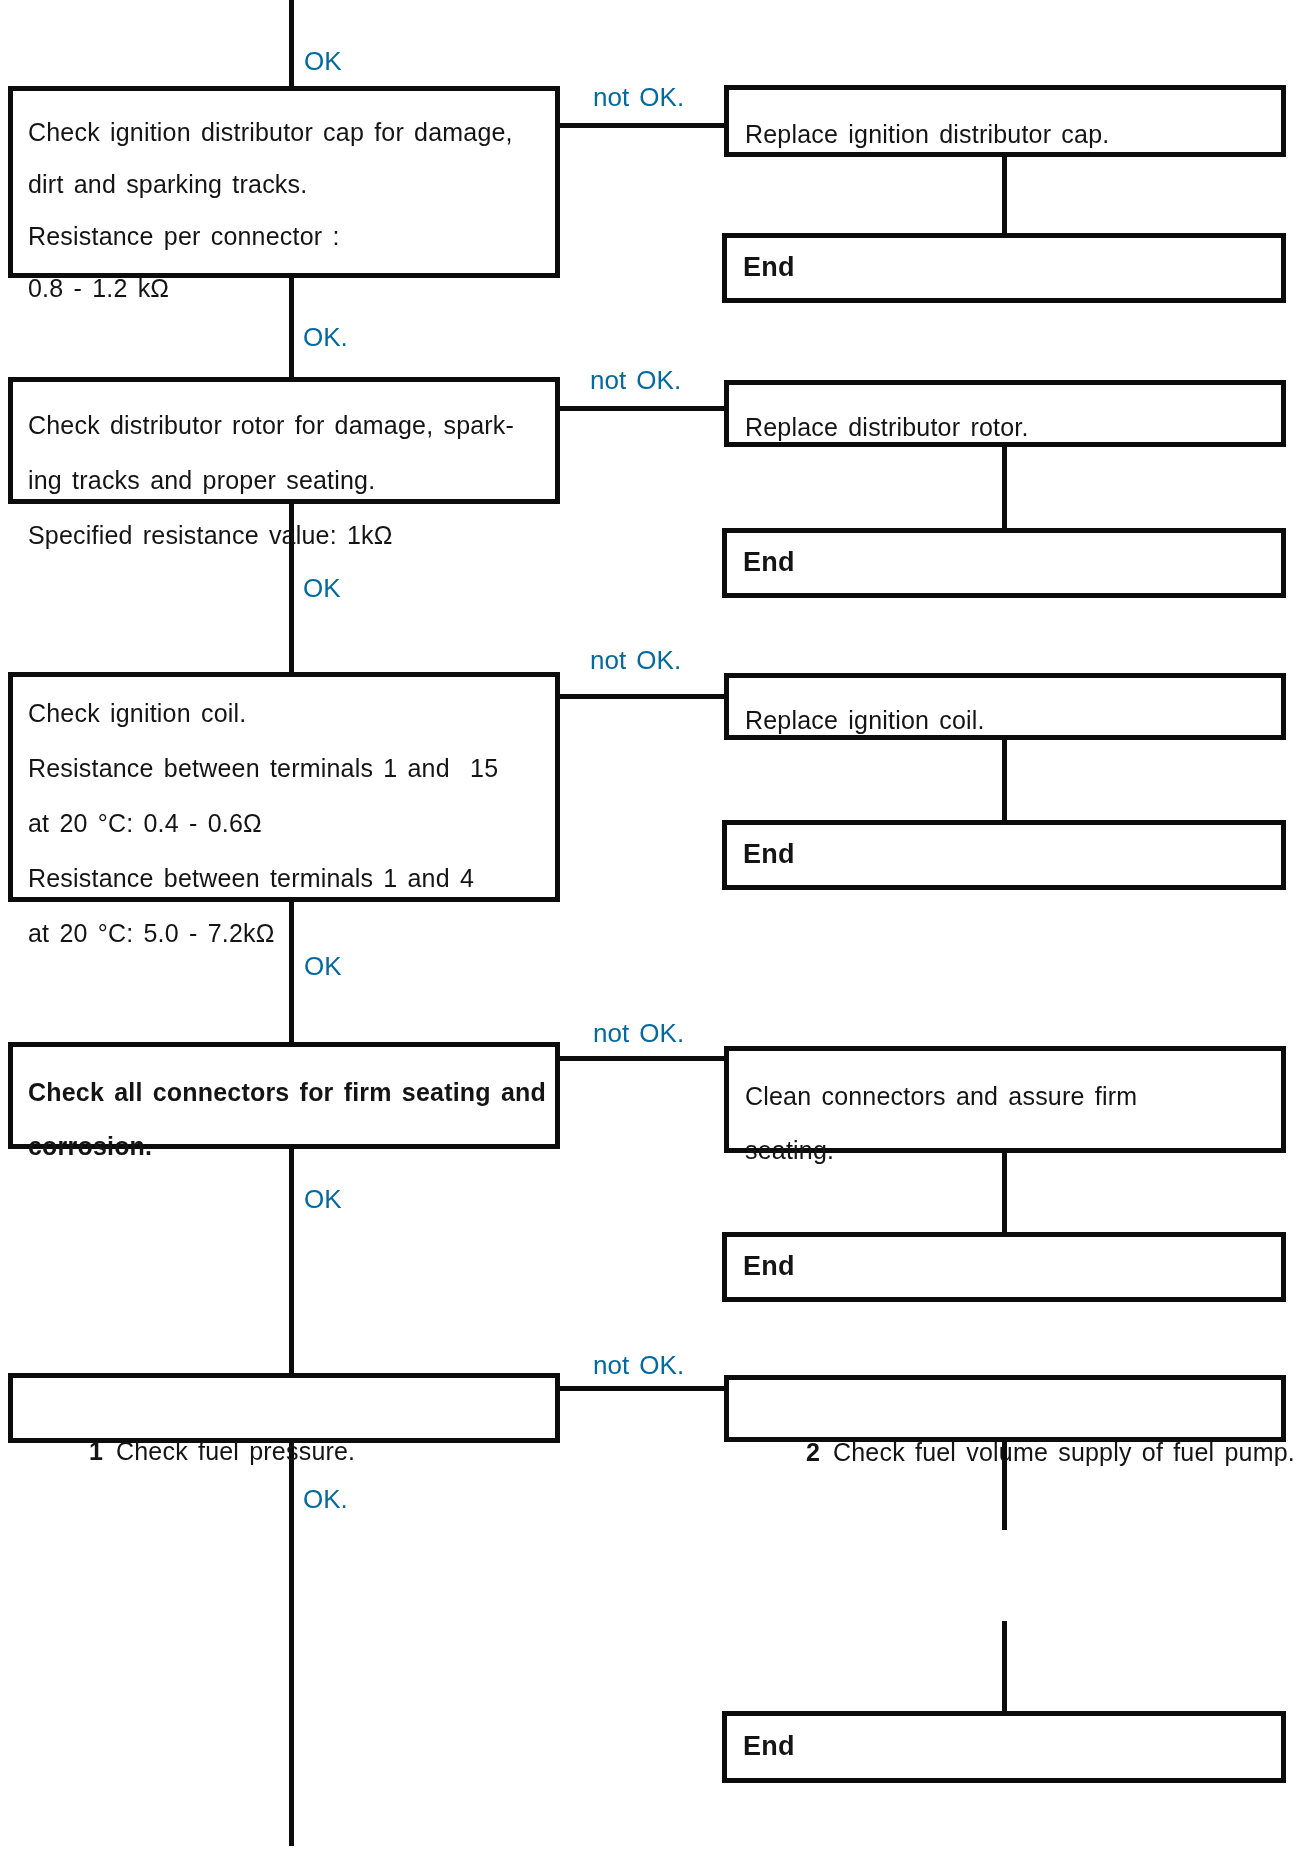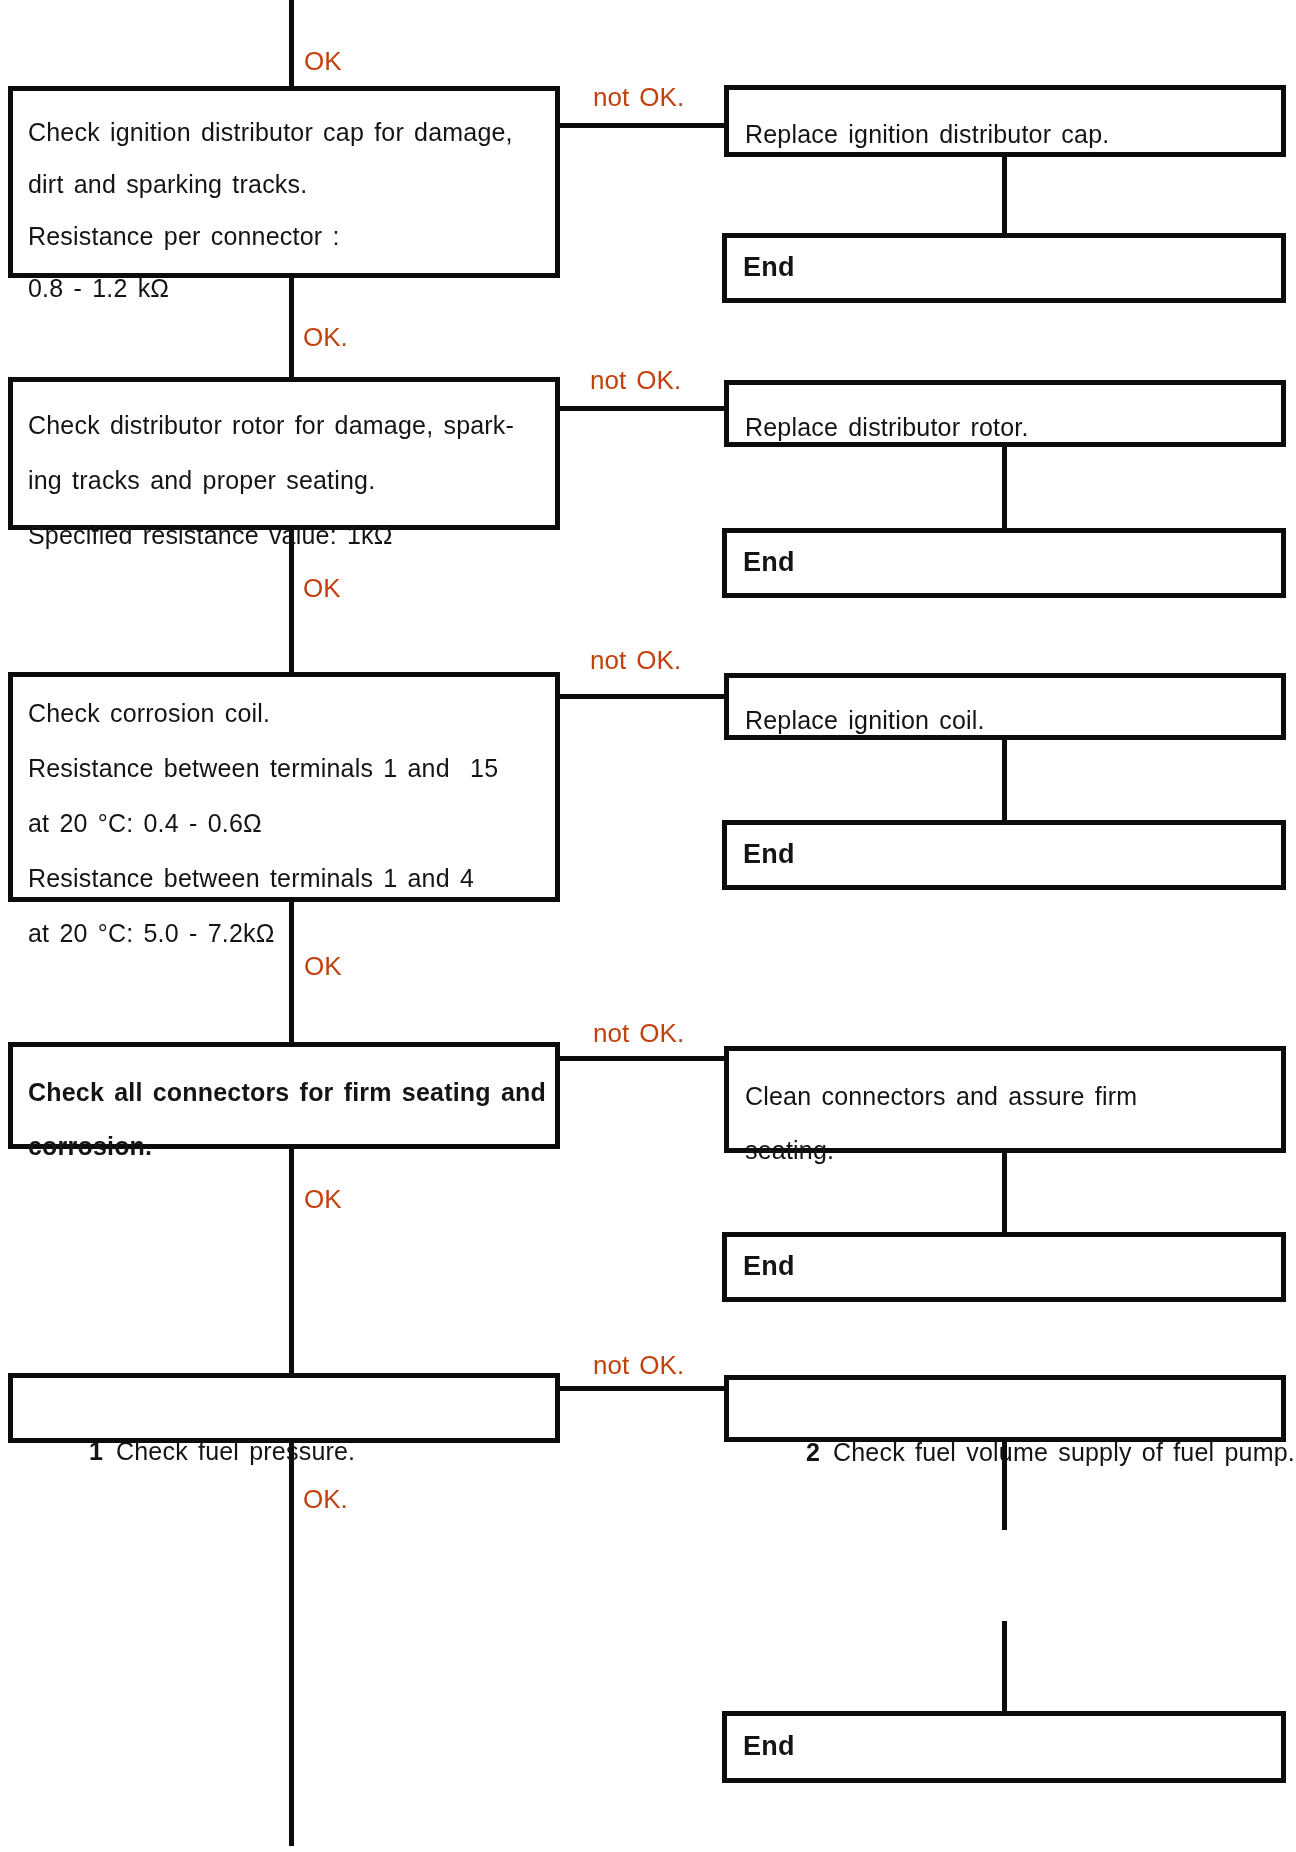--- a/index.html
+++ b/index.html
@@ -26,21 +26,21 @@
     font-size: 25px;
     color: #141414;
     word-spacing: 3px;
     letter-spacing: 0.2px;
   }
   .box .line { white-space: pre; margin-top: 12px; }
   .lbl {
     position: absolute;
     z-index: 3;
     font-size: 26px;
-    color: #c2410c;
+    color: #0369a1;
     white-space: pre;
     word-spacing: 3px;
   }
   .end-box {
     font-weight: bold;
     font-size: 27px;
   }
   .num {
     font-weight: bold;
     margin-right: 13px;
@@ -79,28 +79,28 @@
   <div class="lbl" style="left:593px; top:1018px;">not OK.</div>
   <div class="lbl" style="left:593px; top:1350px;">not OK.</div>
 
   <div class="box" style="left:8px; top:86px; width:552px; height:192px; padding:9px 10px 0 15px; line-height:40px;">
     <div class="line">Check ignition distributor cap for damage,</div>
     <div class="line">dirt and sparking tracks.</div>
     <div class="line">Resistance per connector :</div>
     <div class="line">0.8 - 1.2 kΩ</div>
   </div>
 
-  <div class="box" style="left:8px; top:377px; width:552px; height:153px; padding:10px 10px 0 15px; line-height:43px;">
+  <div class="box" style="left:8px; top:377px; width:552px; height:127px; padding:10px 10px 0 15px; line-height:43px;">
     <div class="line">Check distributor rotor for damage, spark-</div>
     <div class="line">ing tracks and proper seating.</div>
     <div class="line">Specified resistance value: 1kΩ</div>
   </div>
 
   <div class="box" style="left:8px; top:672px; width:552px; height:230px; padding:3px 10px 0 15px; line-height:43px;">
-    <div class="line">Check corrosion coil.</div>
+    <div class="line">Check ignition coil.</div>
     <div class="line">Resistance between terminals 1 and  15</div>
     <div class="line">at 20 °C: 0.4 - 0.6Ω</div>
     <div class="line">Resistance between terminals 1 and 4</div>
     <div class="line">at 20 °C: 5.0 - 7.2kΩ</div>
   </div>
 
   <div class="box" style="left:8px; top:1042px; width:552px; height:107px; padding:12px 10px 0 15px; line-height:42px;font-weight:bold;">
     <div class="line">Check all connectors for firm seating and</div>
     <div class="line">corrosion.</div>
   </div>

